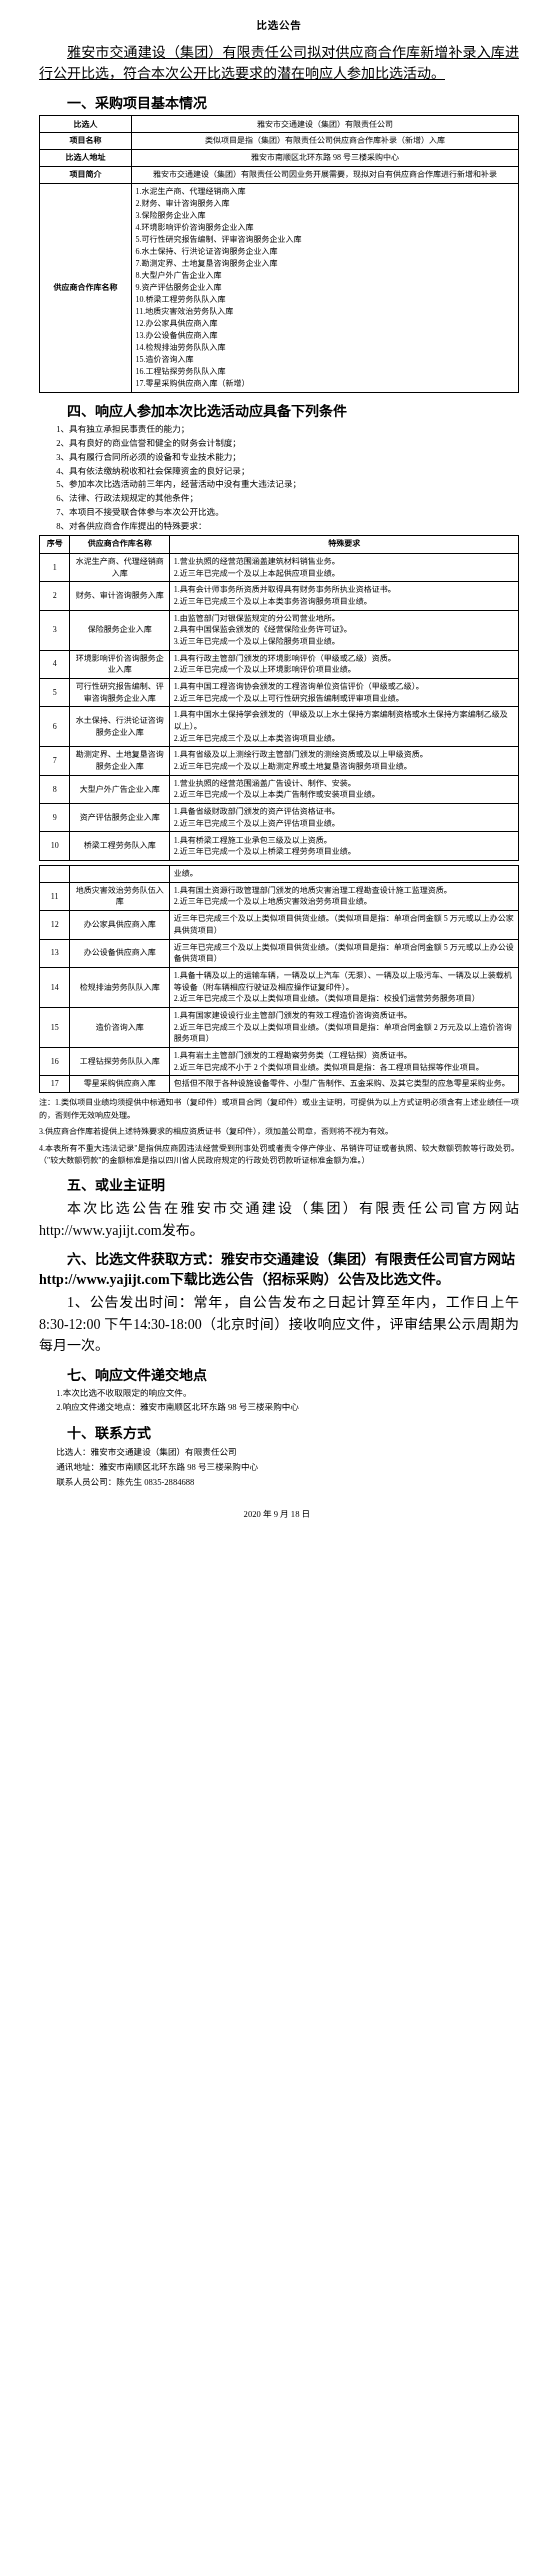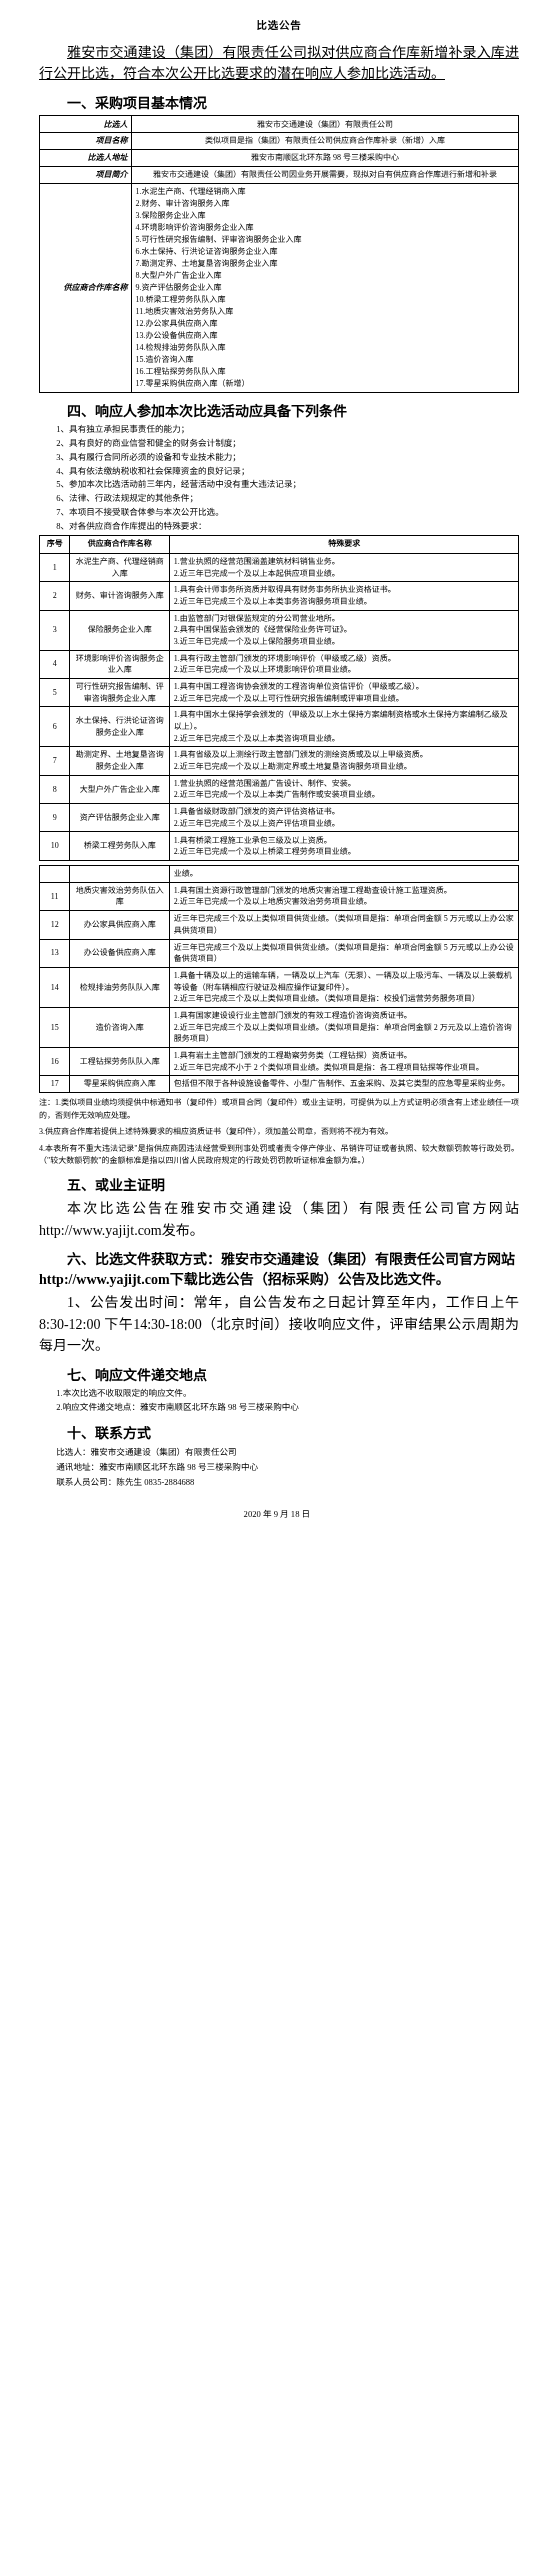--- a/index.html
+++ b/index.html
@@ -45,24 +45,23 @@
     margin:1.4px 0 4.2px 0;
   }
   table td,table th{
     border:0.7px solid #000;
     padding:2.1px 3.5px;
     vertical-align:middle;
     line-height:1.45;
   }
   .tbl-basic td.lab{
     width:84px;
-    text-align:right;
+    text-align:center;
     font-weight:bold;
     white-space:nowrap;
-    font-style:italic;
   }
   .tbl-basic td.val{
     text-align:left;
   }
   .tbl-basic td.val.center{text-align:center;}
   .tbl-basic td.listcell{
     text-align:left;
     line-height:1.5;
   }
   .tbl-req th{

